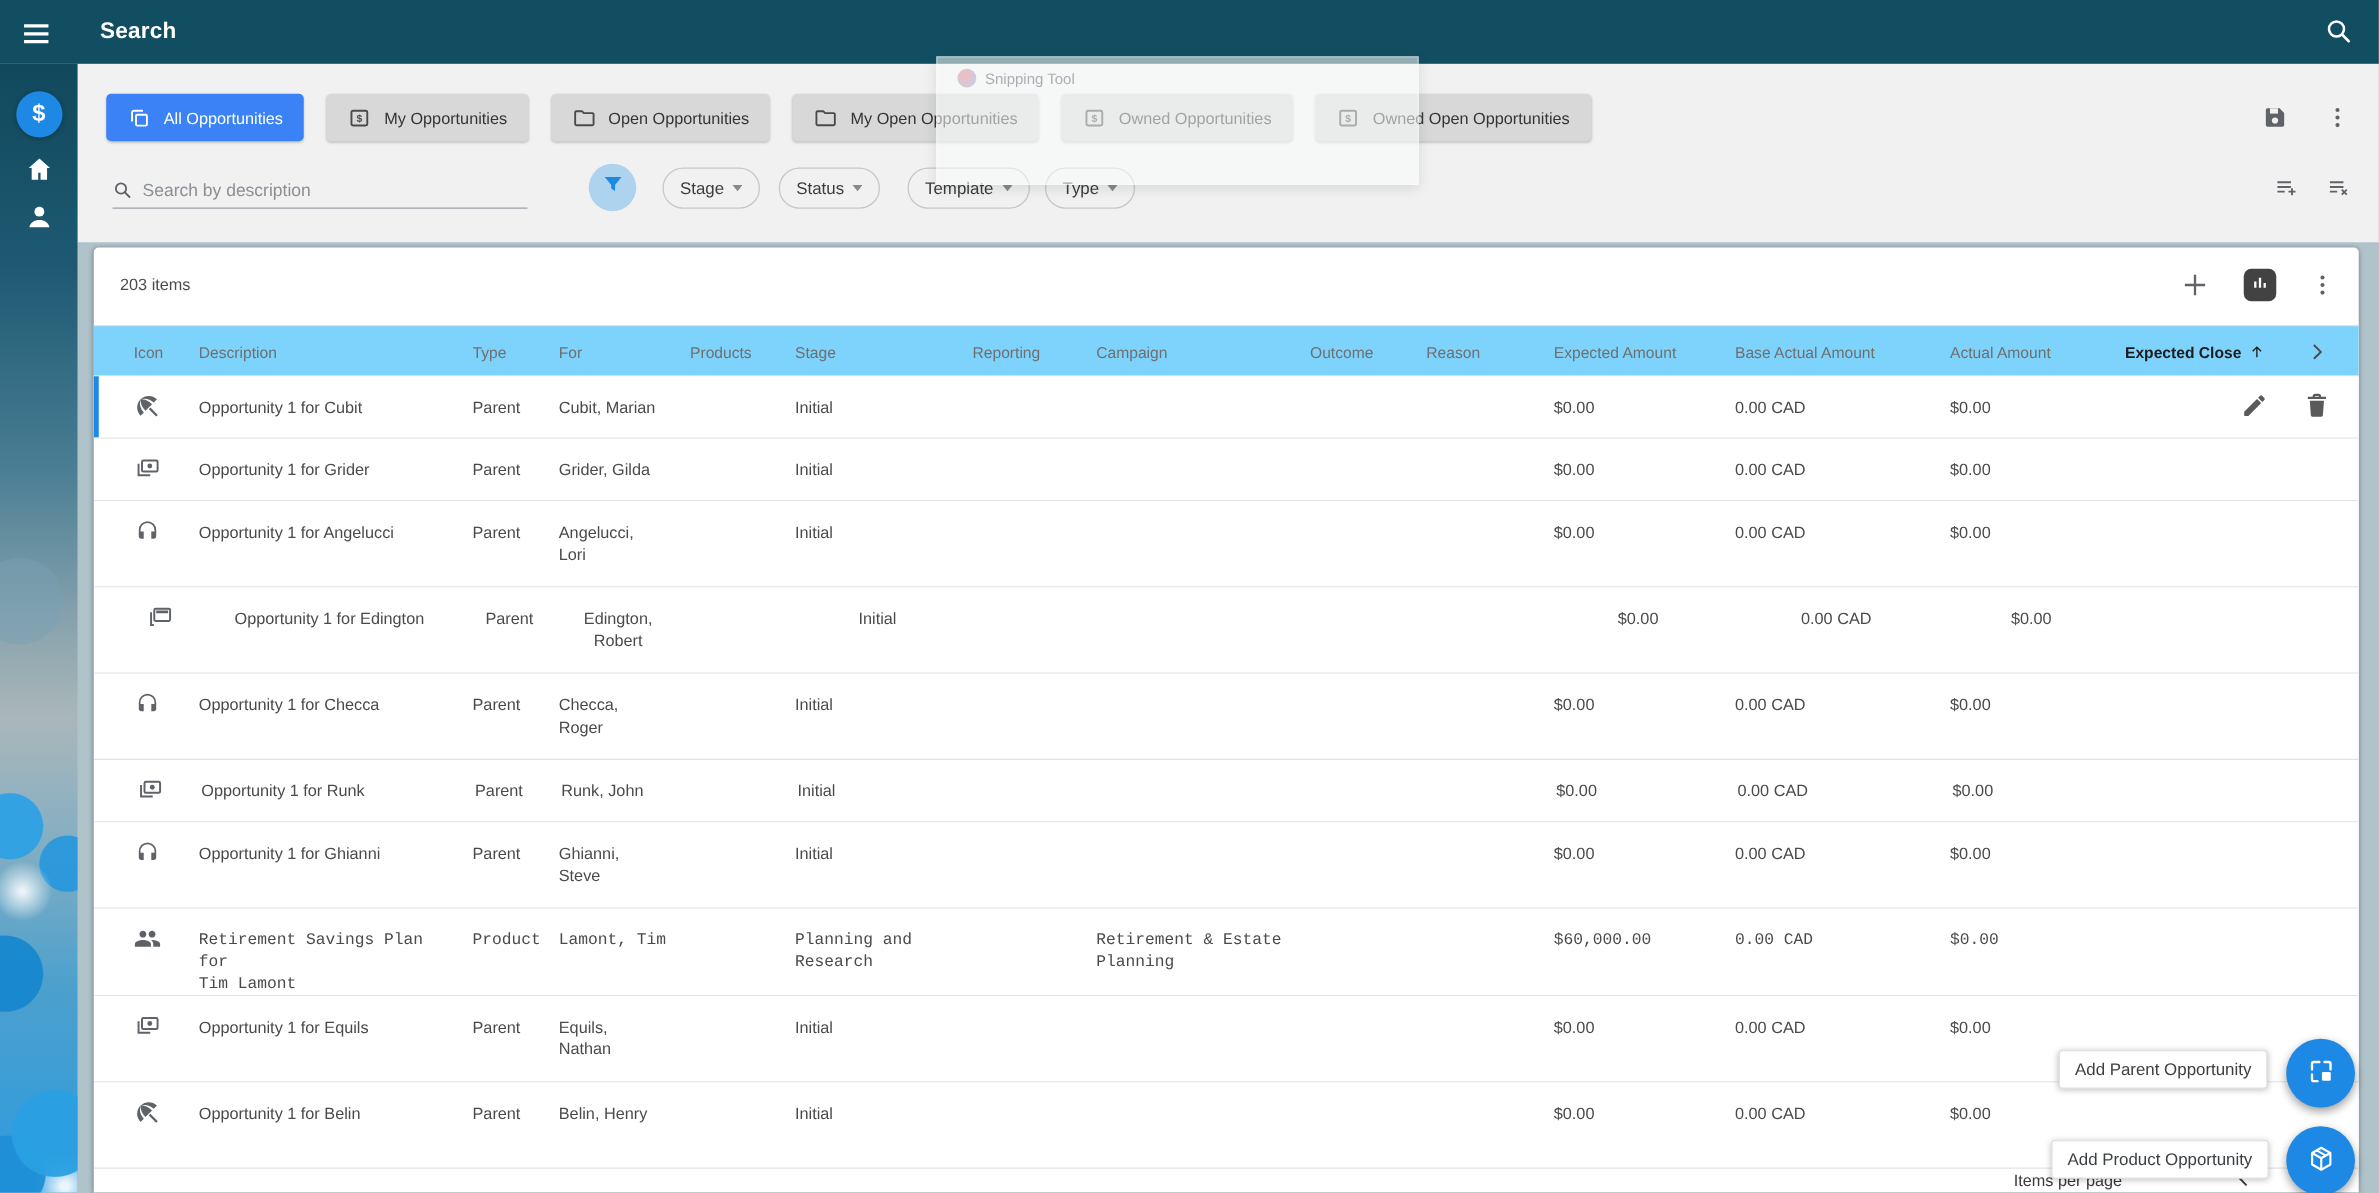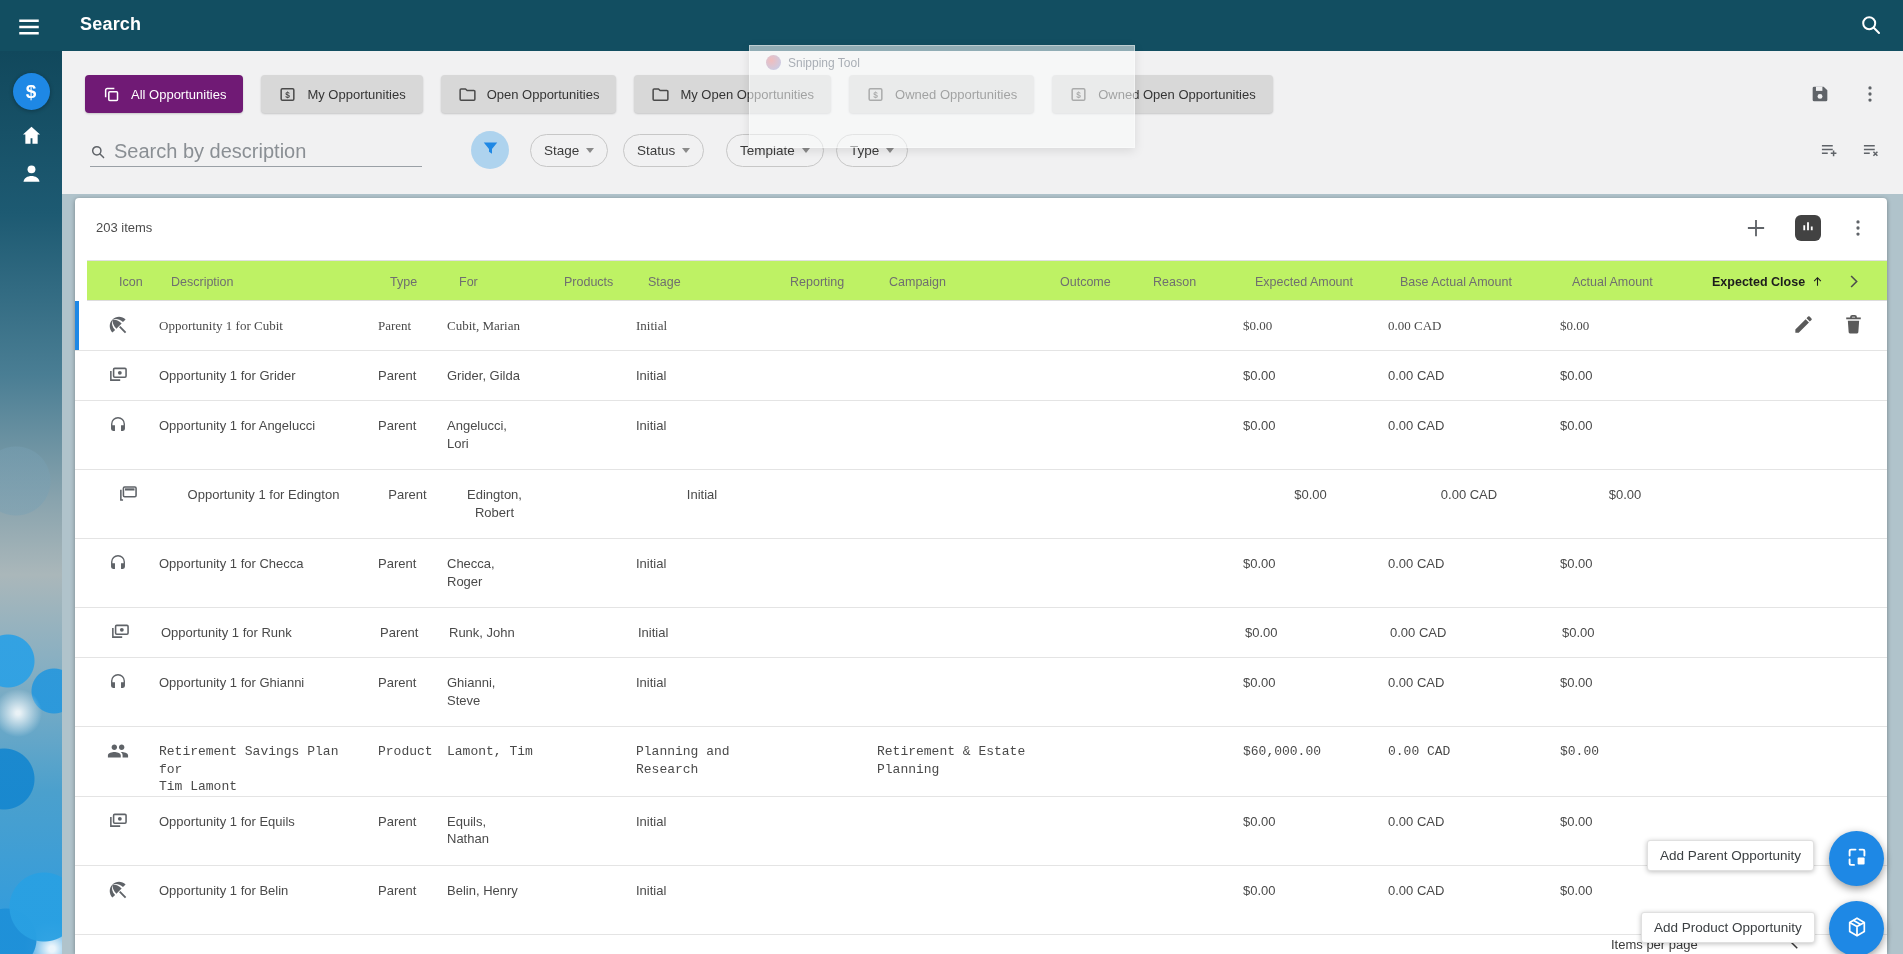--- a/index.html
+++ b/index.html
@@ -39,30 +39,30 @@
 
   
   .toolbar { position:absolute; left:62px; top:51px; width:1841px; height:143px;
     background:#f1f1f2; z-index:5; }
   .chips { position:absolute; left:23px; top:24px; display:flex; gap:18px; }
   .chip { height:38px; border-radius:4px; background:#d8d8d8; border:none;
     display:flex; align-items:center; gap:10px; padding:0 17px;
     font-family:inherit; font-size:13px; color:#353535; cursor:pointer;
     box-shadow:0 1px 2px rgba(0,0,0,.18); white-space:nowrap; }
   .chip .cicon { width:19px; height:19px; color:#4a4a4a; display:inline-flex; }
-  .chip.active { background:#701a75; color:#fff; }
+  .chip.active { background:#3b82f6; color:#fff; }
   .chip.active .cicon { color:#fff; }
   .tool-actions { position:absolute; right:22px; top:32px; display:flex; gap:28px; color:#5f6368; }
   .tool-actions .ticon { width:22px; height:22px; cursor:pointer; }
 
   .search-field { position:absolute; left:28px; top:86px; width:332px; height:30px;
     display:flex; align-items:center; gap:8px; border-bottom:1px solid #9aa0a6; }
   .search-field .sicon { width:16px; height:16px; color:#5f6368; }
   .search-field input { border:none; outline:none; background:transparent; flex:1;
-    font-family:inherit; font-size:20px; color:#8b5cf6; }
+    font-family:inherit; font-size:14px; color:#8b5cf6; }
   .search-field input::placeholder { color:#8a8f94; }
 
   .funnel-btn { position:absolute; left:409px; top:80px; width:38px; height:38px;
     border-radius:50%; background:#aed3ee; display:flex; align-items:center;
     justify-content:center; cursor:pointer; }
   .funnel-btn svg { width:19px; height:19px; color:#1e88e5; }
 
   .pill { position:absolute; top:83px; height:33px; border:1px solid #c7c7c7;
     border-radius:17px; background:transparent; display:flex; align-items:center;
     gap:7px; padding:0 13px; font-family:inherit; font-size:13.5px; color:#3c3c3c; cursor:pointer; }
@@ -80,22 +80,22 @@
   .card-actions { position:absolute; right:18px; top:17px; display:flex; gap:26px; align-items:center; }
   .card-actions .plus { width:26px; height:26px; color:#5f6368; cursor:pointer; }
   .chart-btn { width:26px; height:26px; border-radius:6px; background:#424242;
     display:flex; align-items:center; justify-content:center; cursor:pointer; }
   .chart-btn svg { width:20px; height:20px; }
   .card-actions .kebab { width:22px; height:22px; color:#5f6368; cursor:pointer; }
 
   .tgrid { display:grid;
     grid-template-columns:52px 219px 69px 105px 84px 142px 99px 171px 93px 102px 145px 172px 140px 155px 1fr;
     padding-left:32px; position:relative; }
-  .thead { background:#bef264; border-top:1px solid #e0e0e0; border-bottom:1px solid #ddd;
-    height:41px;margin-left:12px; }
+  .thead { background:#7dd3fc; border-top:1px solid #e0e0e0; border-bottom:1px solid #ddd;
+    height:41px; }
   .th { font-size:12.5px; color:#6f6f6f; padding-top:14px; padding-right:8px;
     white-space:nowrap; overflow:hidden; cursor:pointer; }
   .th.sorted { color:#1c1c1c; font-weight:bold; }
   .th.sorted .sort-arrow { display:inline-block; width:13px; height:13px; vertical-align:-2px; margin-left:6px; color:#1c1c1c; }
   .thead .scroll-right { position:absolute; right:24px; top:11px; width:19px; height:19px; color:#4d4d4d; cursor:pointer; }
 
   .trow { border-bottom:1px solid #e4e4e4; background:#fff; cursor:pointer; }
   .trow.selected { box-shadow:inset 4px 0 0 #1e88e5; }
   .td { font-size:13px; color:#4a4a4a; line-height:17.5px; padding-top:16px;
     padding-right:10px; white-space:pre-line; }
@@ -327,21 +327,21 @@
         <div class="th"><span>Base Actual Amount</span></div>
         <div class="th"><span>Actual Amount</span></div>
         <div class="th sorted"><span>Expected Close</span><span class="sort-arrow"><svg viewBox="0 0 24 24">
               <path d="M12 20V5M5.8 11.2 12 5l6.2 6.2" fill="none" stroke="currentColor" stroke-width="2"></path>
             </svg></span></div>
         <span class="scroll-right"><svg viewBox="0 0 24 24">
             <path d="M9 5l7 7-7 7" fill="none" stroke="currentColor" stroke-width="2"></path>
           </svg></span>
       </div>
     <div id="tbody">
-        <div class="tgrid trow selected" style="min-height: 50px; font-family: Liberation Serif, serif;">
+        <div class="tgrid trow selected" style="min-height: 50px;">
           <div class="td td-icon"><span class=""><svg viewBox="0 0 24 24">
                 <path fill="currentColor" d="M13.13 14.56l1.43-1.43 6.44 6.44-1.43 1.43zm4.29-5.73l2.86-2.86c-3.95-3.95-10.35-3.96-14.3-.02 3.93-1.3 8.31-.25 11.44 2.88zM5.95 5.98c-3.94 3.95-3.93 10.35.02 14.3l2.86-2.86C5.7 14.29 4.65 9.91 5.95 5.98zm.01-.01l-.01.01c-.38 3.01 1.17 6.88 4.3 10.02l5.73-5.73C12.85 7.14 8.98 5.59 5.96 5.97z"></path>
               </svg></span></div>
           <div class="td td-description"><span>Opportunity 1 for Cubit</span></div>
           <div class="td td-type"><span>Parent</span></div>
           <div class="td td-for"><span>Cubit, Marian</span></div>
           <div class="td td-products"><span></span></div>
           <div class="td td-stage"><span>Initial</span></div>
           <div class="td td-reporting"><span></span></div>
           <div class="td td-campaign"><span></span></div>

